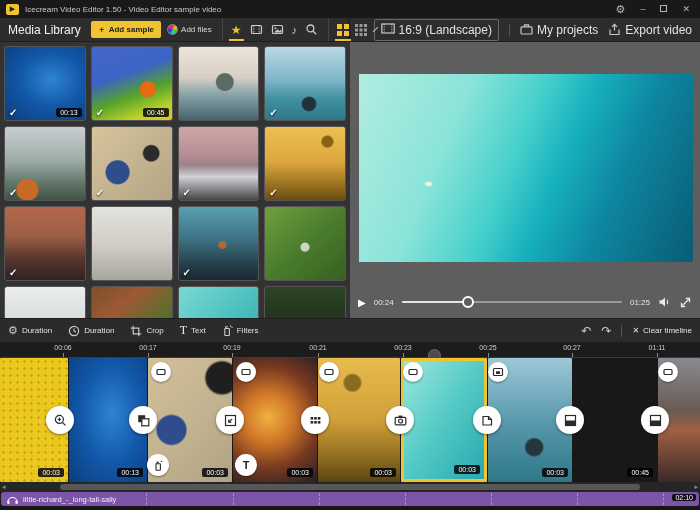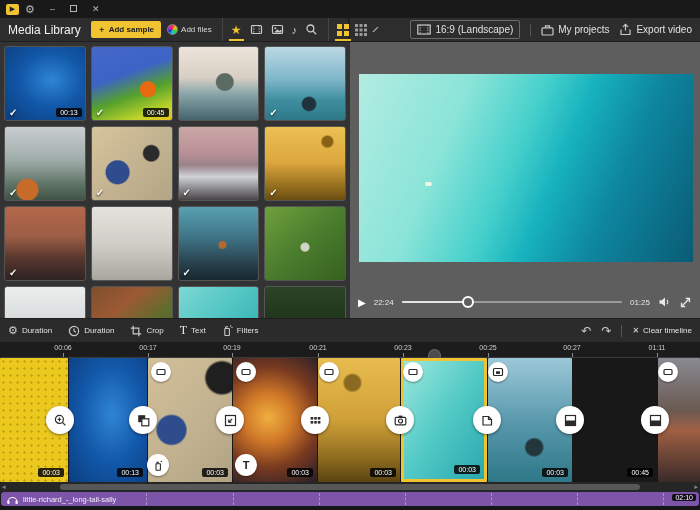--- a/index.html
+++ b/index.html
@@ -29,21 +29,21 @@
     background:conic-gradient(#e33,#ec1,#3c3,#2cc,#23c,#c2c,#e33); border:1px solid #888; }
   .icoset { display:flex; align-items:center; gap:8px; margin-left:10px; padding-left:8px;
     border-left:1px solid #454545; height:100%; }
   .hicon { position:relative; height:100%; display:flex; align-items:center; }
   .hicon .ul { position:absolute; bottom:0; left:-2px; right:-2px; height:2px; background:#f0c330; }
   .star { color:#f0c330; font-size:12px; }
   .gridset { display:flex; gap:6px; margin-left:10px; padding-left:8px; border-left:1px solid #454545;
     height:100%; align-items:center; }
   .chev { margin-left:8px; width:7px; height:7px; border-left:1.5px solid #bbb; border-bottom:1.5px solid #bbb;
     transform:rotate(45deg); }
-  .hbtn { display:flex; align-items:center; gap:4px; font-size:10px; color:#e2e2e2; background:none;
+  .hbtn { display:flex; align-items:flex-start; gap:4px; font-size:12px; color:#e2e2e2; background:none;
     border:none; white-space:nowrap; }
   .hbtn.bordered { border:1px solid #6a6a6a; border-radius:2px; padding:3px 6px; }
   .hsep { width:1px; height:12px; background:#555; }
 
   
   .main { height:276px; display:flex; }
   .media-panel { width:350px; flex:none; background:#333; overflow:hidden; padding:4px; }
   .grid { display:grid; grid-template-columns:repeat(4,1fr); grid-auto-rows:75px; gap:5px; }
   .cell { position:relative; border-radius:3px; border:1px solid #555; overflow:hidden; }
   .check { position:absolute; left:4px; bottom:2px; color:#fff; font-size:10px; font-weight:bold;
@@ -153,20 +153,21 @@
     font-size:7px; padding:0px 3px; border-radius:2px; }
   .bottomstrip { height:4px; background:#161616; }
 
   svg { display:block; }
 </style>
 </head>
 <body>
 
 <div class="titlebar">
   <div class="app-ico">▶</div>
+  <div class="tb-title">Icecream Video Editor 1.50 - Video Editor sample video</div>
   <div class="tb-btns">
     <span style="font-size:11px;">⚙</span>
     <span>–</span>
     <span><span class="maxbox"></span></span>
     <span>✕</span>
   </div>
 </div>
 
 <div class="header">
   <div class="hdr-left">
@@ -303,21 +304,21 @@
       <div class="cell th-forest"></div>
     </div>
   </div>
 
   <div class="preview-panel">
     <div class="preview-img">
       <div class="boat"></div>
     </div>
     <div class="pv-ctrl">
       <span class="pv-play">▶</span>
-      <span class="pv-time">22:24</span>
+      <span class="pv-time">00:24</span>
       <div class="pv-slider">
         <div class="pv-track"></div>
           <div class="pv-played"></div>
         <div class="pv-knob"></div>
       </div>
       <span class="pv-time">01:25</span>
       <svg width="13" height="12" viewBox="0 0 13 12">
         <path d="M1.5,4.2 h2.3 L7,1.6 v8.8 L3.8,7.8 H1.5 Z" fill="#e8e8e8"></path>
         <path d="M8.8,3.8 a3,3 0 0 1 0,4.4" fill="none" stroke="#e8e8e8" stroke-width="1.1"></path>
       </svg>

